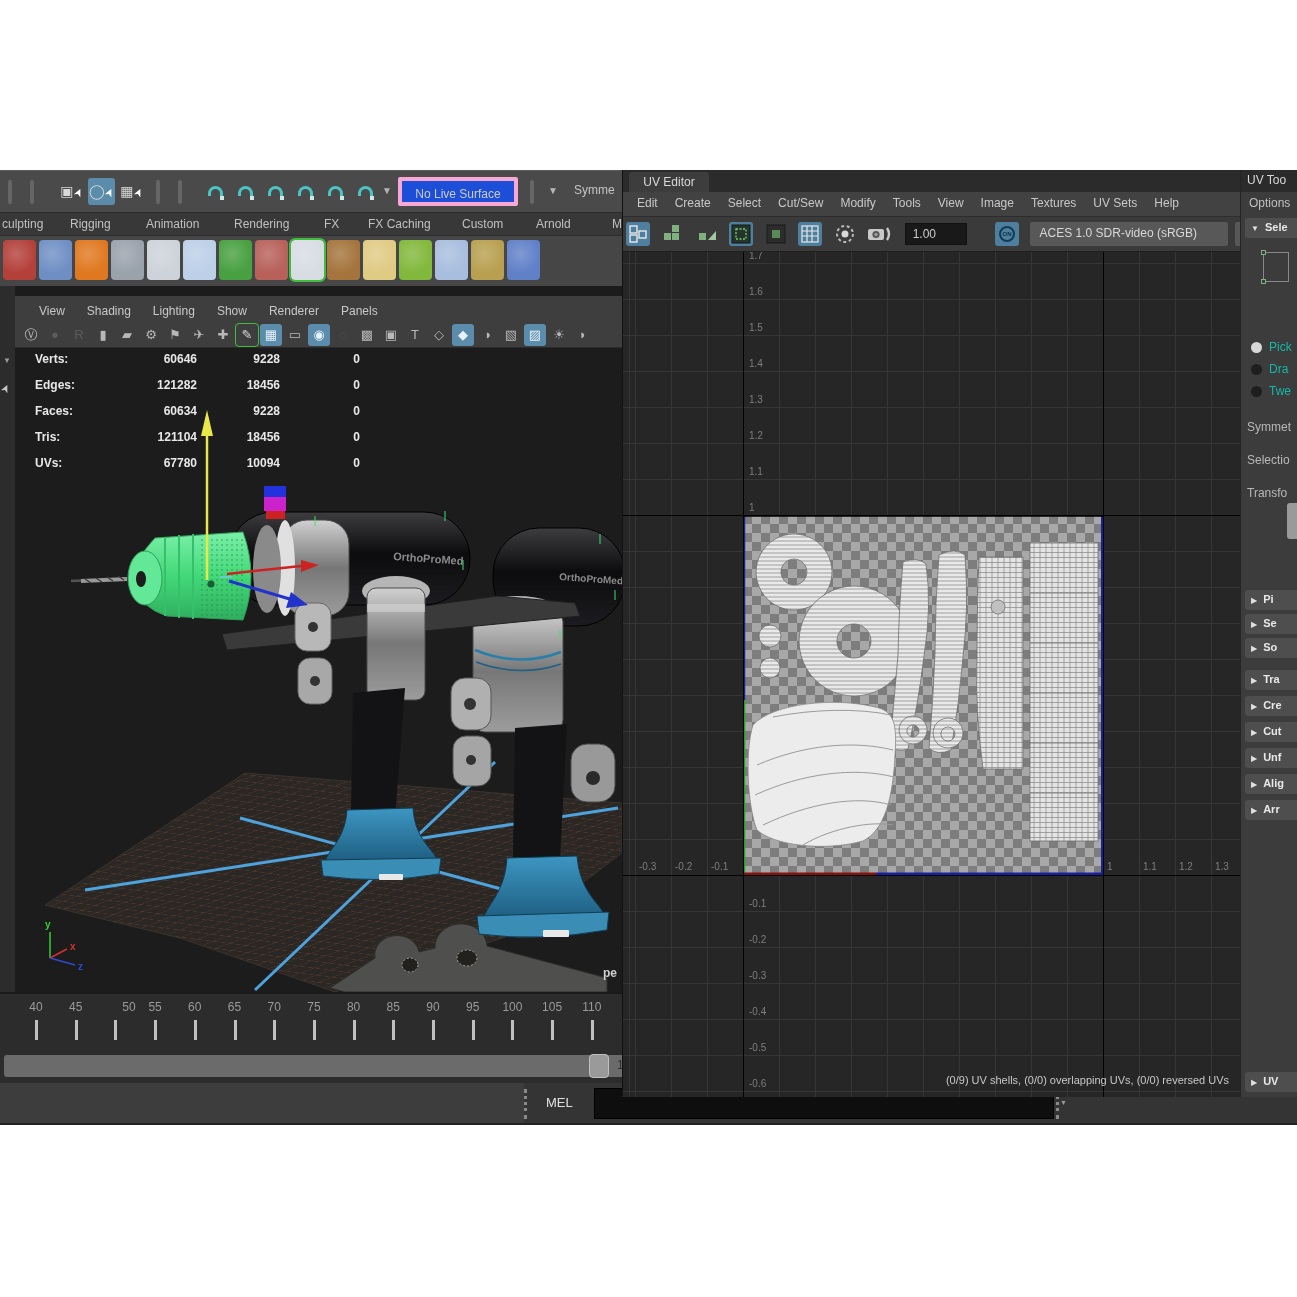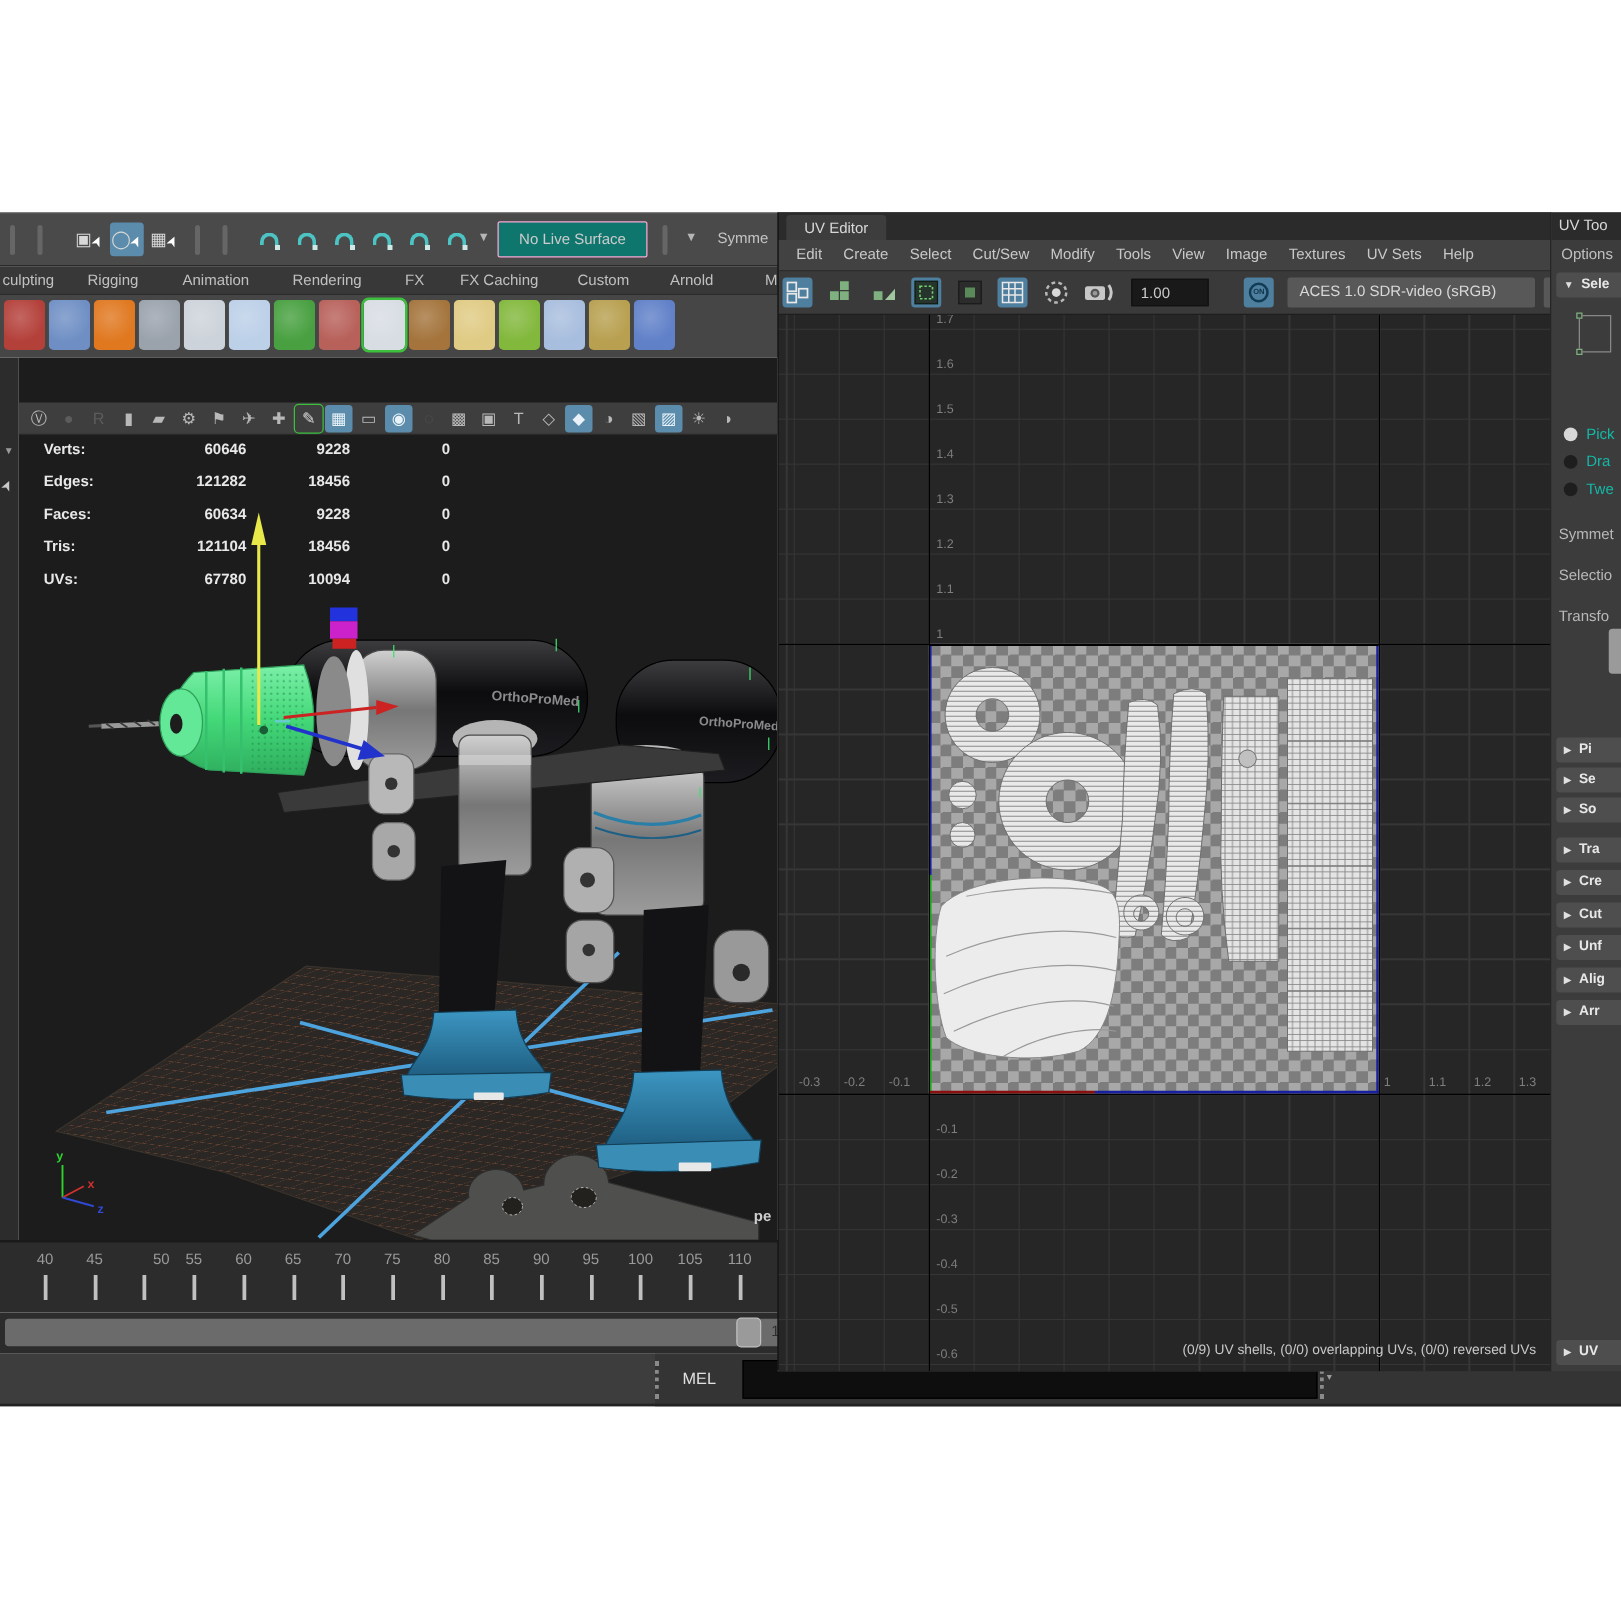--- a/index.html
+++ b/index.html
@@ -9,21 +9,21 @@
 
   
   #topbar{left:0;top:170px;width:1297px;height:43px;background:#4a4a4a;border-top:1px solid #5a5a5a;border-bottom:1px solid #2a2a2a;}
   .vdiv{width:4px;height:24px;background:#666;border-radius:2px;top:9px;}
   .selicon{width:27px;height:27px;top:7px;border-radius:3px;color:#d8d8d8;text-align:center;line-height:27px;font-size:14px;}
   .selicon .cur{display:inline-block;transform:rotate(-65deg);font-size:11px;color:#fff;}
   .hlblue{background:#5b8cab;}
   .arc{width:15px;height:10px;border:3px solid #4cc4c4;border-bottom:none;border-radius:14px 14px 0 0;top:15px;}
   .arc:after{content:"";position:absolute;right:-4px;bottom:-4px;width:4px;height:4px;background:#cfe8e8;}
   .ddcaret{color:#b5b5b5;font-size:10px;top:14px;}
-  #nolive{left:398px;top:6px;width:120px;height:29px;background:#0f766e;border:1px solid #f9a8d4;border-radius:2px;
+  #nolive{left:398px;top:6px;width:120px;height:29px;background:#1d4ed8;border:4px solid #f9a8d4;border-radius:2px;
     color:#cccccc;font-size:12px;text-align:center;line-height:27px;}
   #symlabel{left:574px;top:12px;color:#c4c4c4;font-size:12px;}
 
   
   #shelftabs{left:0;top:213px;width:1297px;height:23px;background:#383838;border-bottom:1px solid #2c2c2c;}
   .shelftab{top:4px;color:#c0c0c0;font-size:12px;}
 
   
   #shelf{left:0;top:236px;width:1297px;height:50px;background:#464646;}
   .shelficon{top:4px;width:33px;height:40px;border-radius:4px;}
@@ -156,20 +156,21 @@
     <div class="abs shelficon" style="left: 471px; background: radial-gradient(circle at 40% 35%, rgba(255, 255, 255, 0.2), transparent 60%), rgb(184, 160, 80);"></div>
     <div class="abs shelficon" style="left: 507px; background: radial-gradient(circle at 40% 35%, rgba(255, 255, 255, 0.2), transparent 60%), rgb(96, 128, 200);"></div>
   </div>
 
 <div id="leftstrip" class="abs">
   <div class="abs" style="left:3px;top:70px;font-size:8px;color:#9a9a9a">▼</div>
   <div class="abs" style="left:1px;top:96px;font-size:11px;color:#c8c8c8;transform:rotate(-65deg)">➤</div>
 </div>
 
 <div id="viewport" class="abs">
+  <div id="vpmenus" class="abs" style="padding:5px 0 0 24px"><span class="vpmenu">View</span><span class="vpmenu">Shading</span><span class="vpmenu">Lighting</span><span class="vpmenu">Show</span><span class="vpmenu">Renderer</span><span class="vpmenu">Panels</span></div>
   <div id="vpicons" class="abs"><span class="vpic">Ⓥ</span><span class="vpic dim">●</span><span class="vpic dim">R</span><span class="vpic">▮</span><span class="vpic">▰</span><span class="vpic">⚙</span><span class="vpic">⚑</span><span class="vpic">✈</span><span class="vpic">✚</span><span class="vpic grn">✎</span><span class="vpic hl">▦</span><span class="vpic">▭</span><span class="vpic hl">◉</span><span class="vpic dim">◌</span><span class="vpic">▩</span><span class="vpic">▣</span><span class="vpic">T</span><span class="vpic">◇</span><span class="vpic hl">◆</span><span class="vpic">◑</span><span class="vpic">▧</span><span class="vpic hl">▨</span><span class="vpic">☀</span><span class="vpic">◗</span></div>
 
   <svg class="abs" style="left:0;top:62px" width="607" height="644" viewBox="0 0 607 644">
     <defs>
       <linearGradient id="gbody" x1="0" y1="0" x2="0" y2="1">
         <stop offset="0" stop-color="#3d3d40"></stop>
           <stop offset="0.45" stop-color="#0c0c0e"></stop>
           <stop offset="1" stop-color="#1c1c20"></stop>
       </linearGradient>
       <linearGradient id="gmetal" x1="0" y1="0" x2="0" y2="1">

